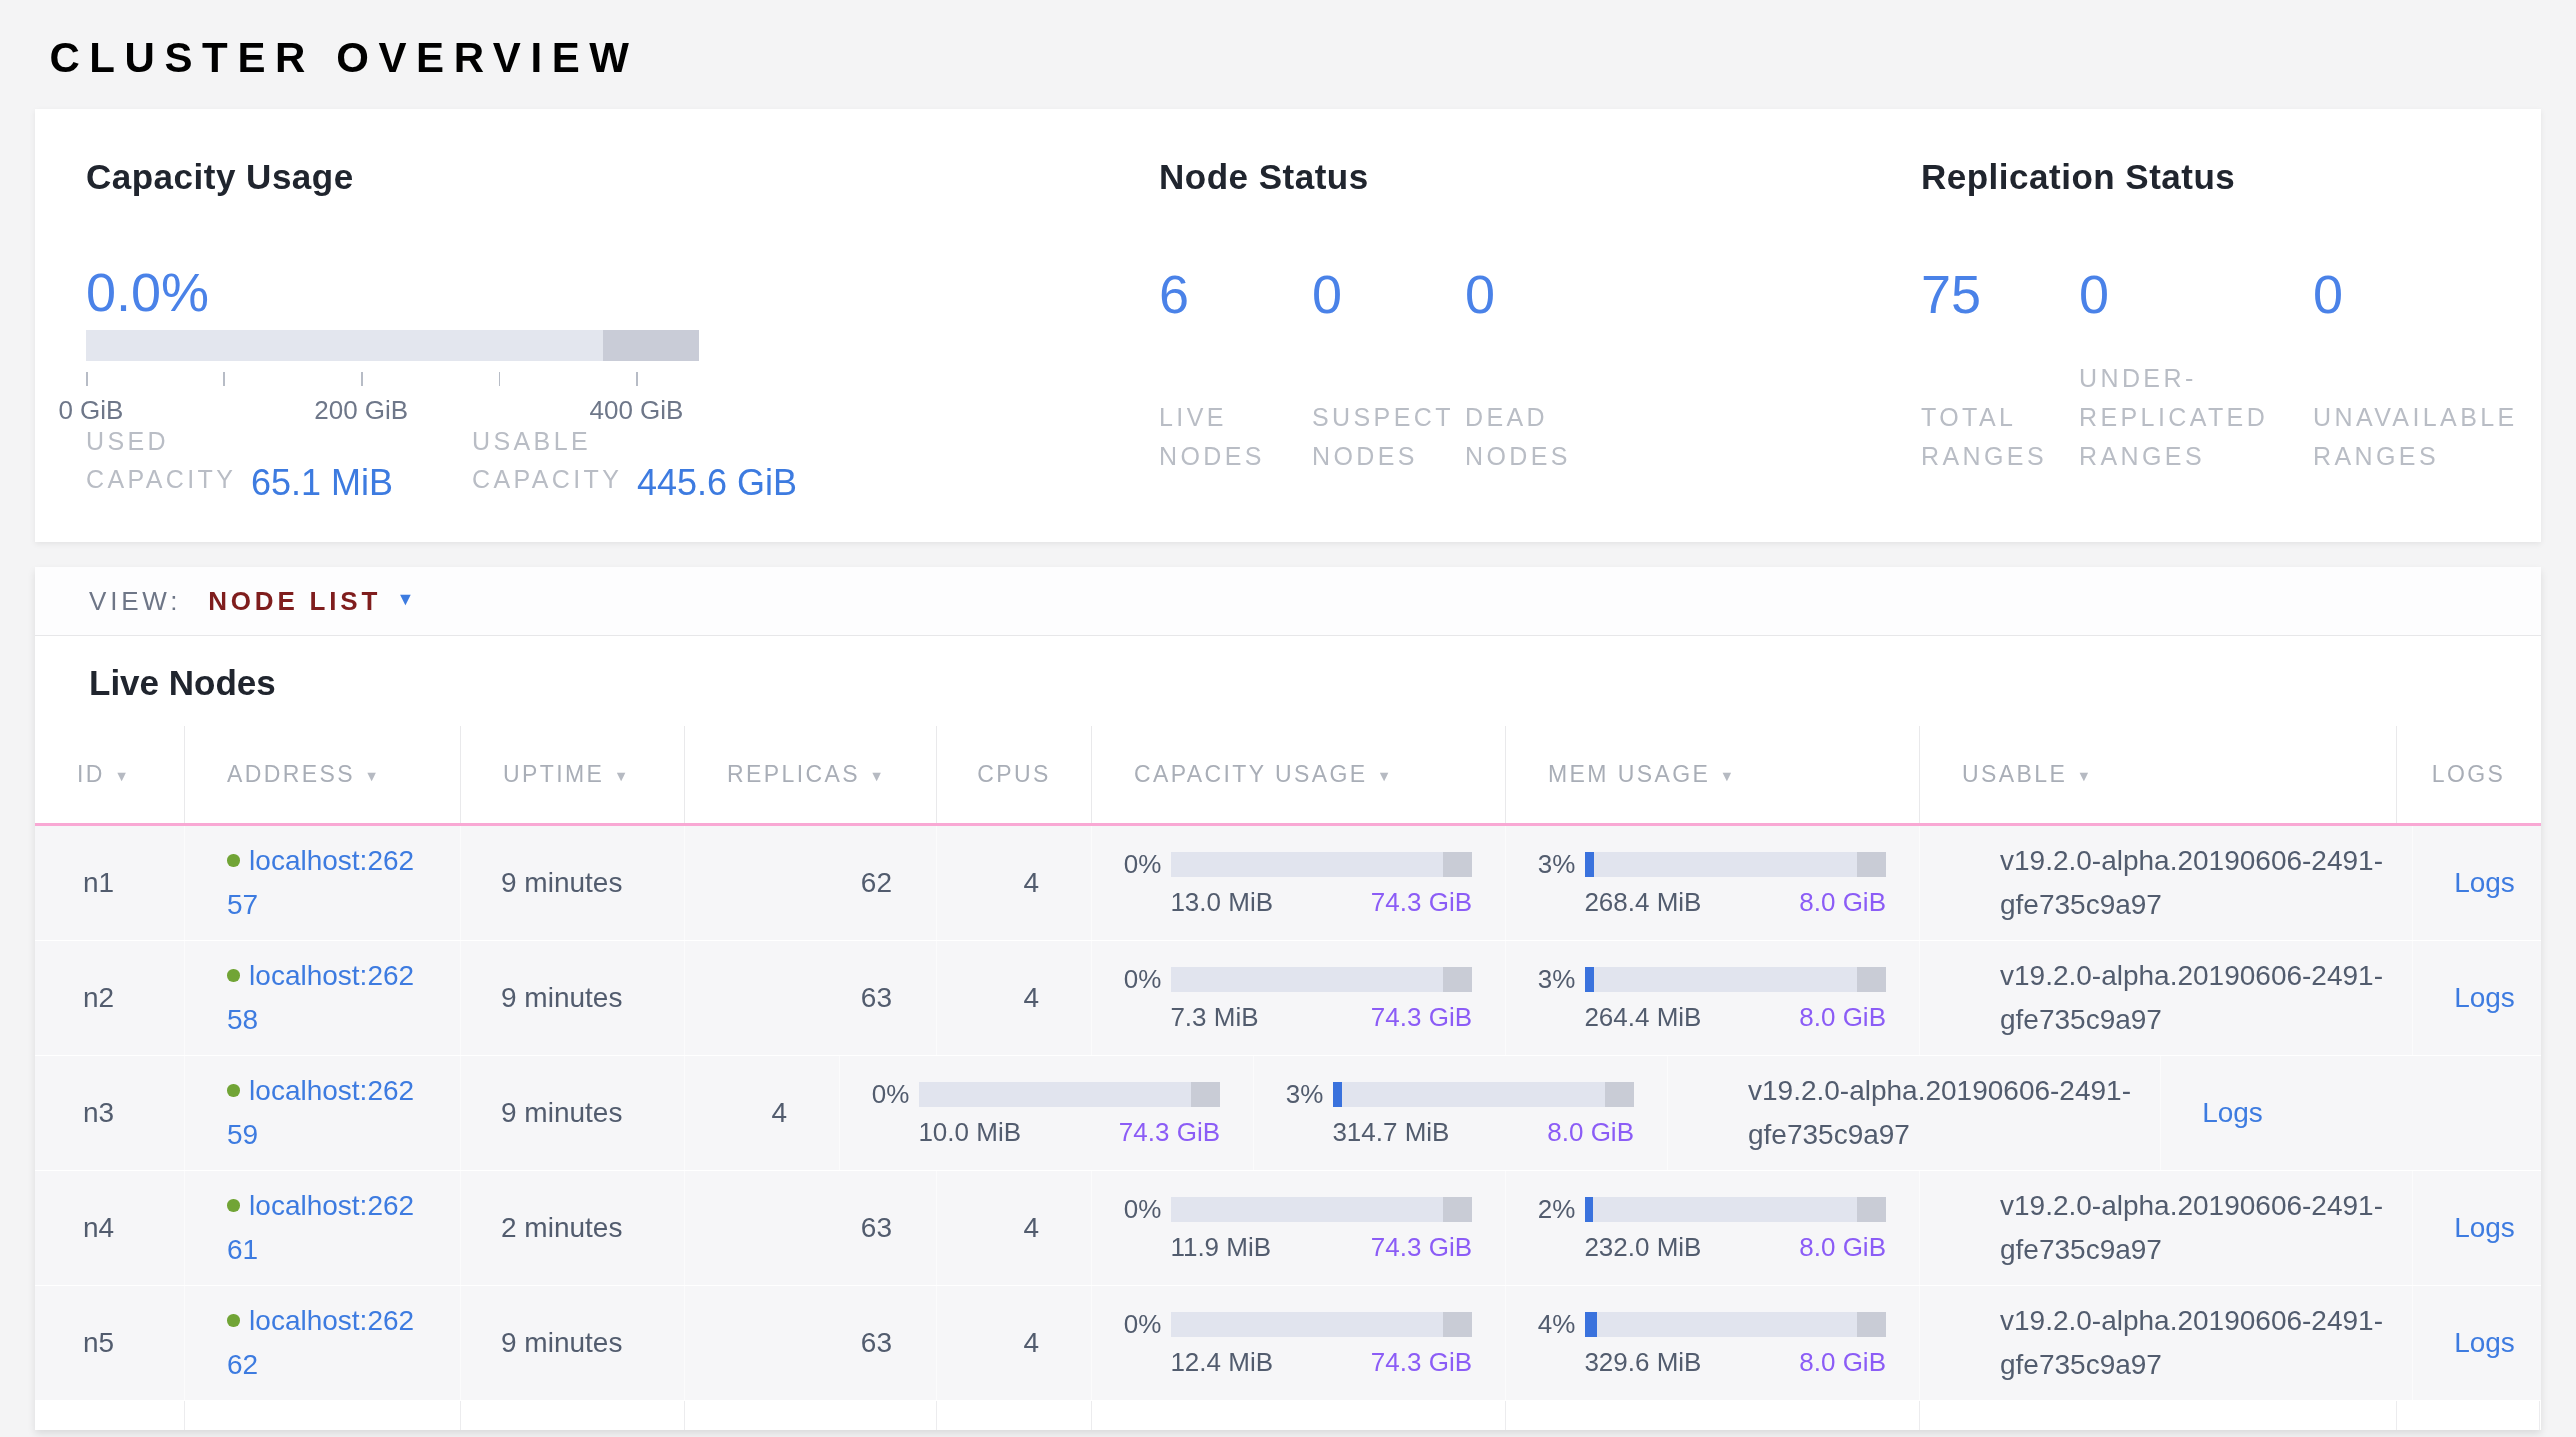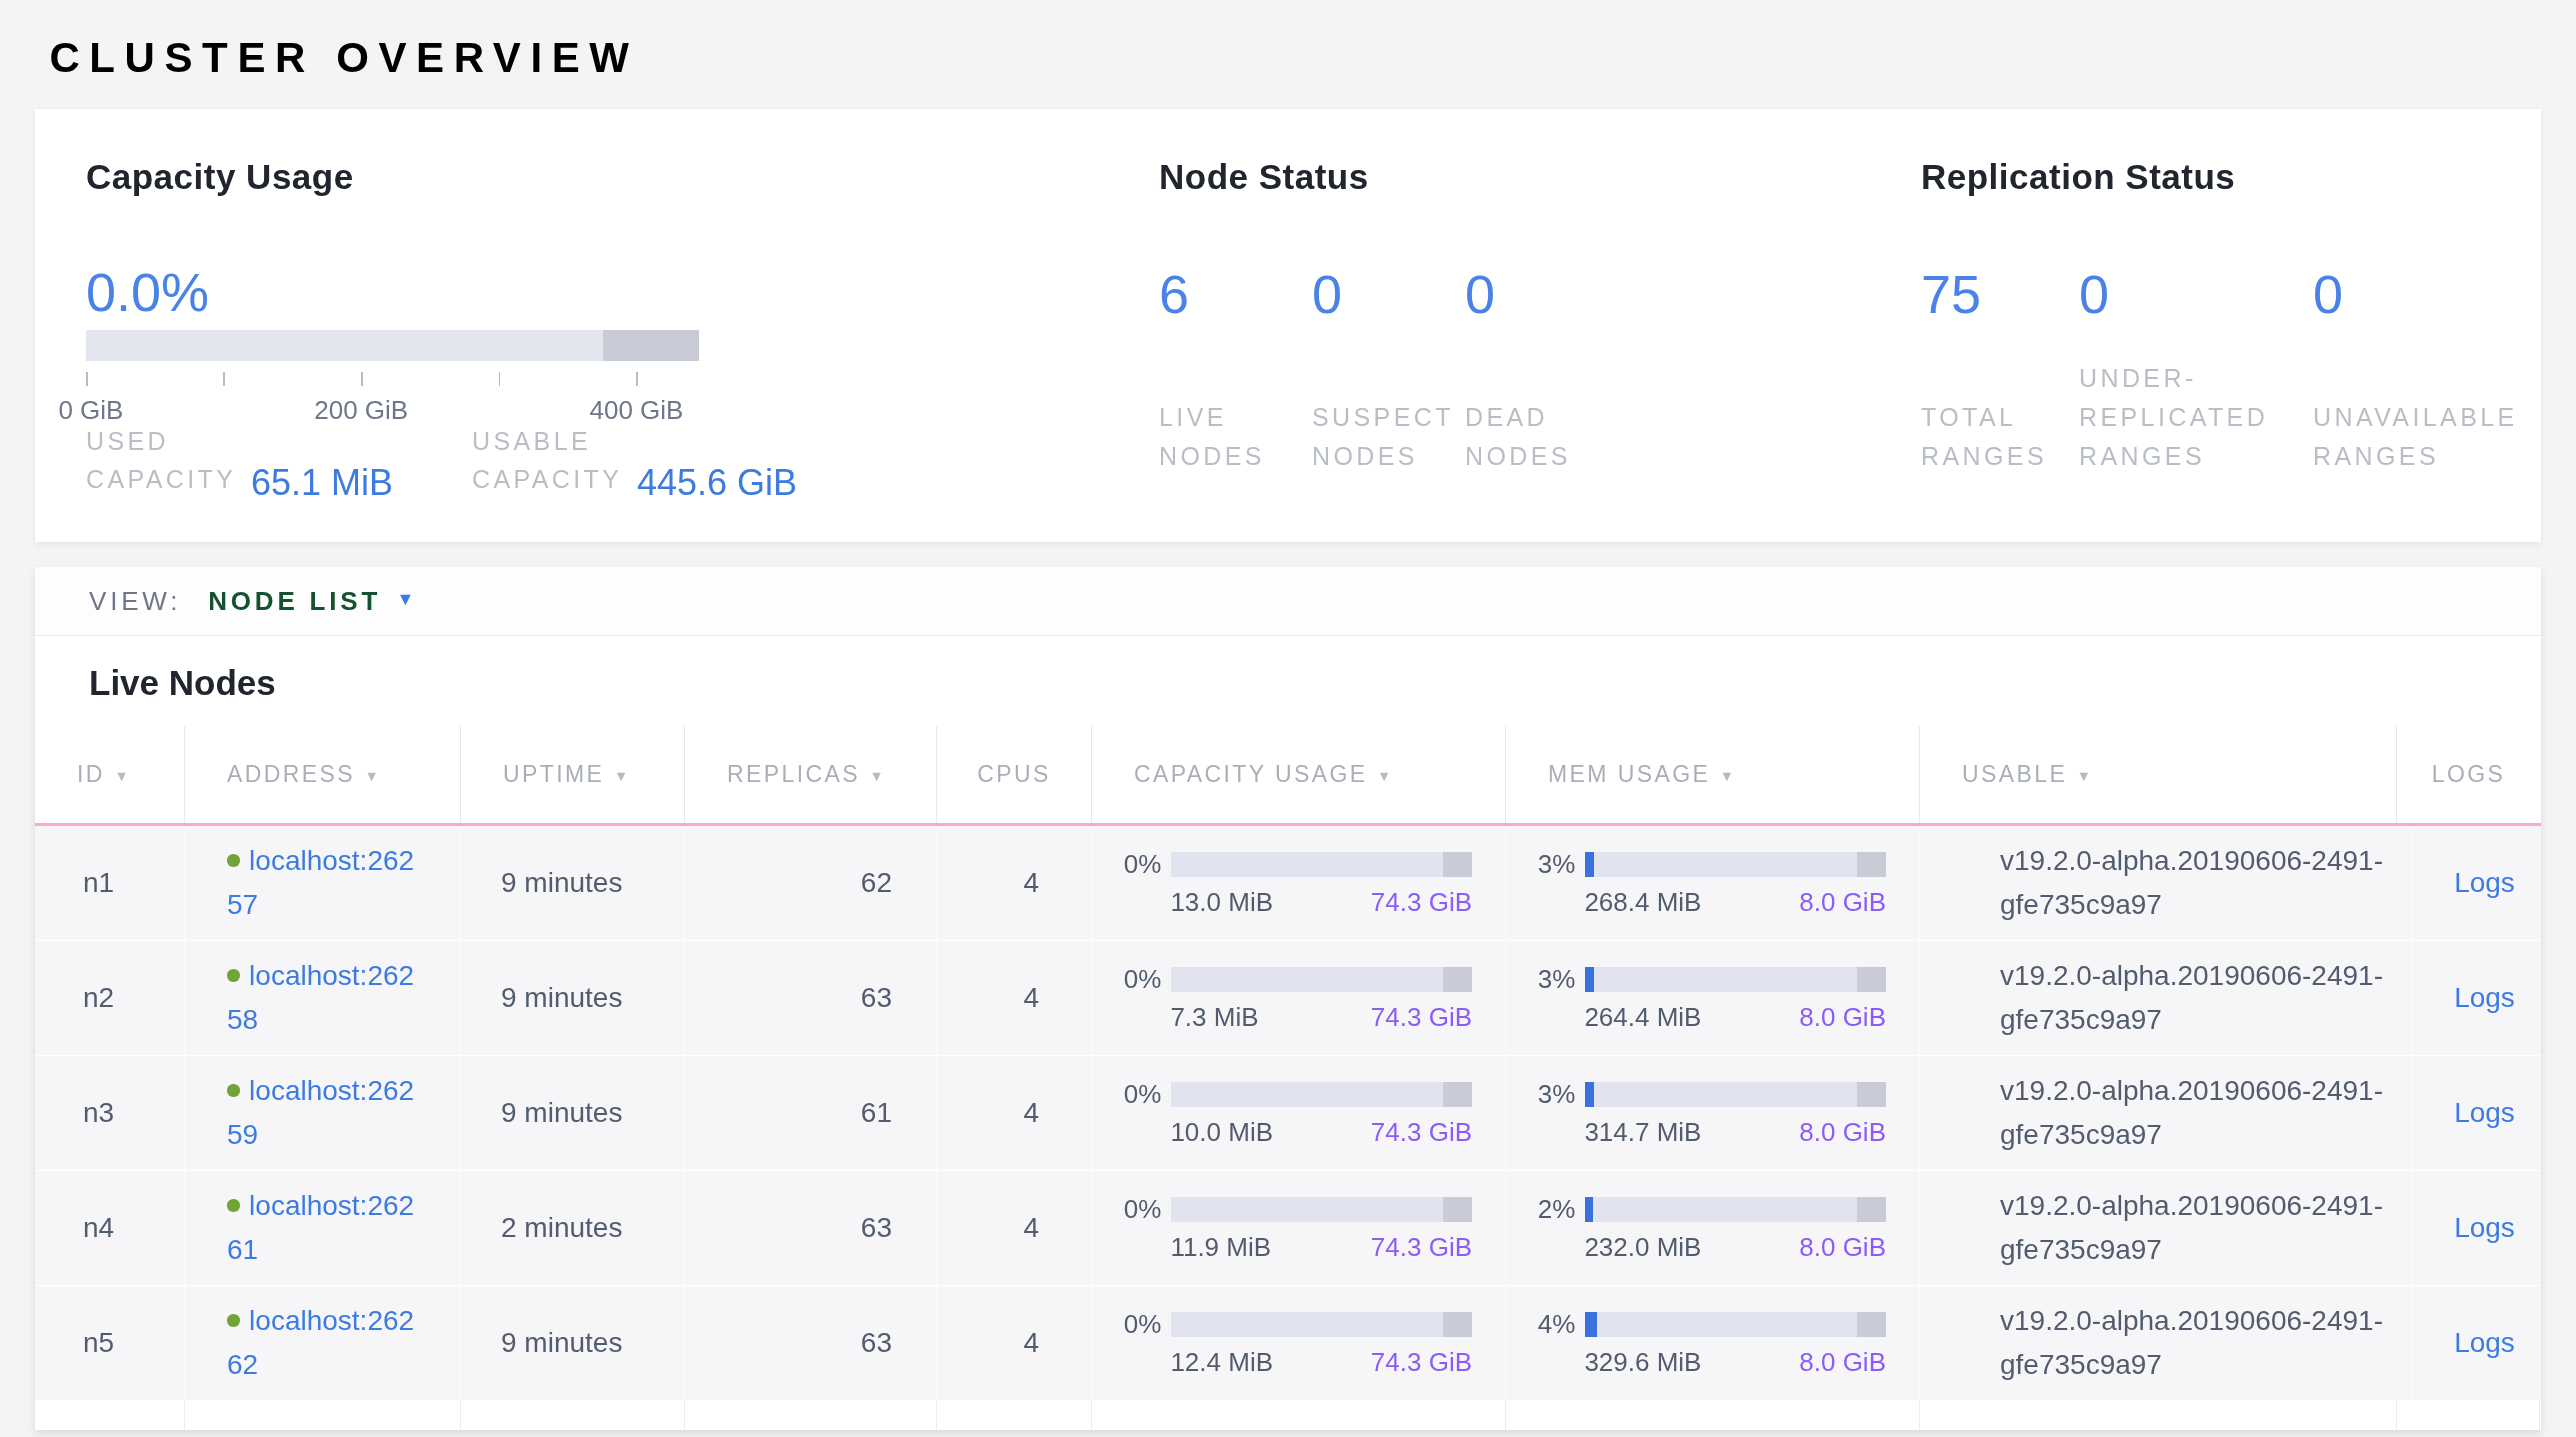--- a/index.html
+++ b/index.html
@@ -59,21 +59,21 @@
   .sec-repl .stat-2 { width:234px; }
   .sec-repl .stat-3 { width:228px; }
 
   
   .table-card { margin-top:25px; background:#fff; box-shadow:0 3.8px 7.7px rgba(0,0,0,0.10); }
   .view-bar {
     height:69px; display:flex; align-items:center;
     padding-left:54px; border-bottom:1.9px solid #e7e7e9; background:#fdfdfe;
   }
   .view-label { font-size:26px; color:#6e7687; letter-spacing:3.8px; }
-  .view-value { font-size:26px; color:#14532d; letter-spacing:3.8px; margin-left:27px; font-weight:600; cursor:pointer; }
+  .view-value { font-size:26px; color:#7f1d1d; letter-spacing:3.8px; margin-left:27px; font-weight:600; cursor:pointer; }
   .view-caret { color:#3d7be0; font-size:18px; margin-left:15.3px; position:relative; top:-1.9px; }
   .table-title { font-size:35px; font-weight:700; color:#20252e; padding:27px 0 23px 54px; }
 
   .thead { display:flex; height:100px; border-bottom:3px solid #f9a8d4; }
   .th {
     display:flex; align-items:center;
     font-size:23px; letter-spacing:2.4px; color:#a9aeb7;
     border-right:1.9px solid #e9e9eb; padding-left:42px; white-space:nowrap;
   }
   .th:last-child { border-right:none; }
@@ -355,23 +355,20 @@
   <div class="tr">
     <div class="td c1">
             <span>n3</span>
           </div>
     <div class="td c2">
       <div class="addr"><span class="dot"></span><span>localhost:26259</span></div>
     </div>
     <div class="td c3">
             <span>9 minutes</span>
           </div>
-    <div class="td c4">
-            <span>61</span>
-          </div>
     <div class="td c5">
             <span>4</span>
           </div>
     <div class="td c6">
       <div class="usage">
         <div class="usage-top">
           <span class="pct">0%</span>
           <div class="bar">
             <div class="fill" style="width: 0%;"></div>
             <div class="endcap"></div>

